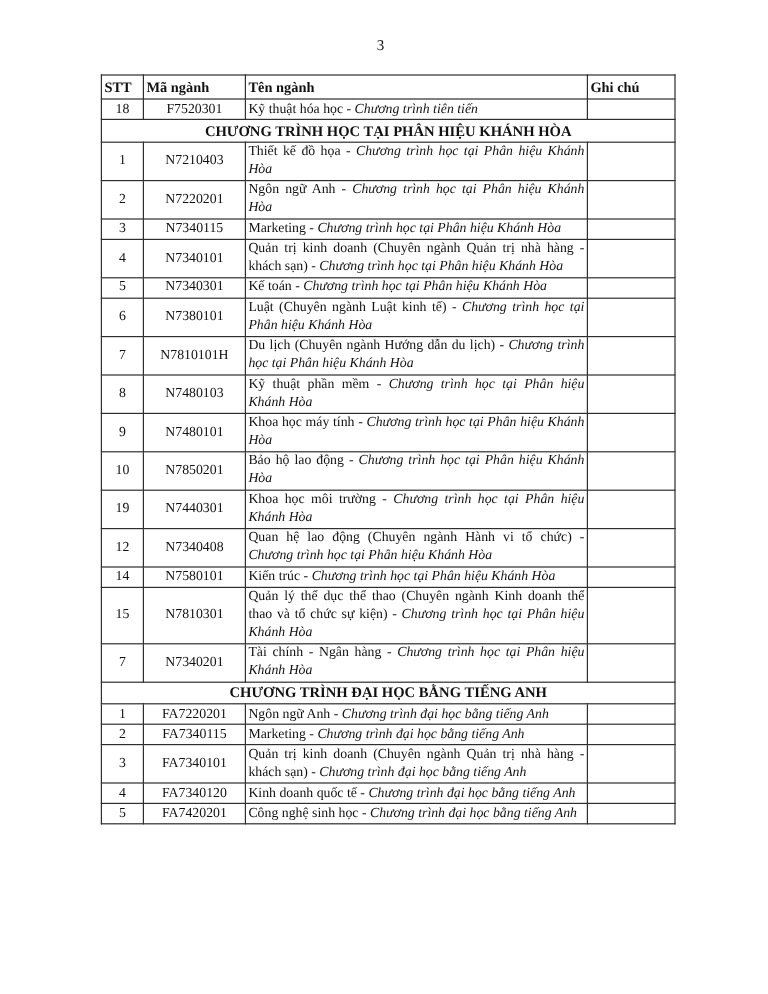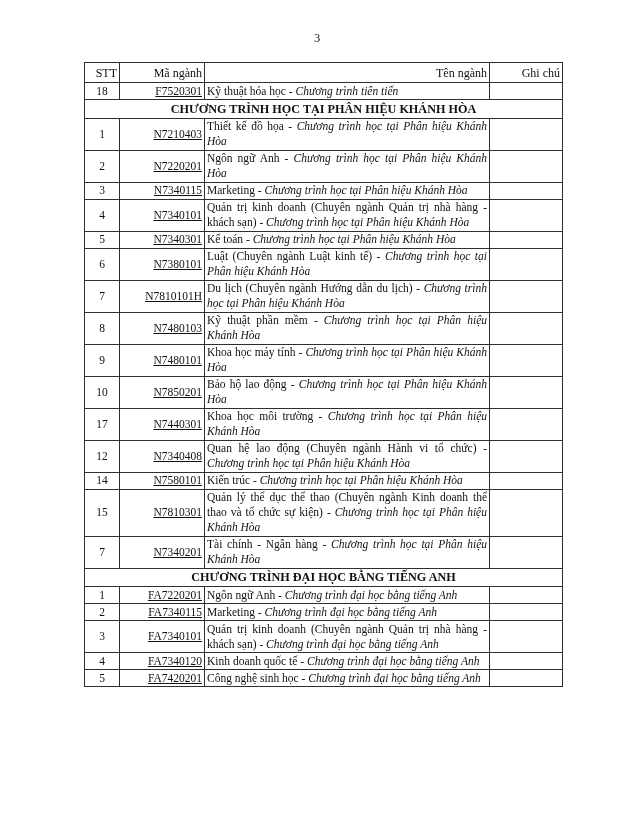--- a/index.html
+++ b/index.html
@@ -34,28 +34,28 @@
     border: 1px solid #2e2e2e;
     vertical-align: middle;
     padding: 0.5px 2px;
     overflow: hidden;
   }
   col.c-stt  { width: 35px; }
   col.c-code { width: 85px; }
   col.c-name { width: 285px; }
   col.c-note { width: 73px; }
   th {
-    font-weight: normal;
-    text-align: right;
+    font-weight: bold;
+    text-align: left;
     font-size: 12px;
     line-height: 18px;
     padding: 1px 2px;
   }
   td.stt { text-align: center; }
-  td.code { text-align: right; padding-left: 9px; text-decoration: underline; }
+  td.code { text-align: center; padding-left: 9px; }
   td.name {
     text-align: justify;
     padding-left: 5px;
     padding-right: 5px;
   }
   td.name em { font-style: italic; }
   td.note {}
   td.section {
     font-weight: bold;
     text-align: center;
@@ -149,21 +149,21 @@
           <td class="name"><span>Khoa học máy tính</span> - <em>Chương trình học tại Phân hiệu Khánh Hòa</em></td>
           <td class="note"></td>
         </tr>
         <tr>
           <td class="stt">10</td>
           <td class="code">N7850201</td>
           <td class="name"><span>Bảo hộ lao động</span> - <em>Chương trình học tại Phân hiệu Khánh Hòa</em></td>
           <td class="note"></td>
         </tr>
         <tr>
-          <td class="stt">17</td>
+          <td class="stt">19</td>
           <td class="code">N7440301</td>
           <td class="name"><span>Khoa học môi trường</span> - <em>Chương trình học tại Phân hiệu Khánh Hòa</em></td>
           <td class="note"></td>
         </tr>
         <tr>
           <td class="stt">12</td>
           <td class="code">N7340408</td>
           <td class="name"><span>Quan hệ lao động (Chuyên ngành Hành vi tổ chức)</span> - <em>Chương trình học tại Phân hiệu Khánh Hòa</em></td>
           <td class="note"></td>
         </tr>

